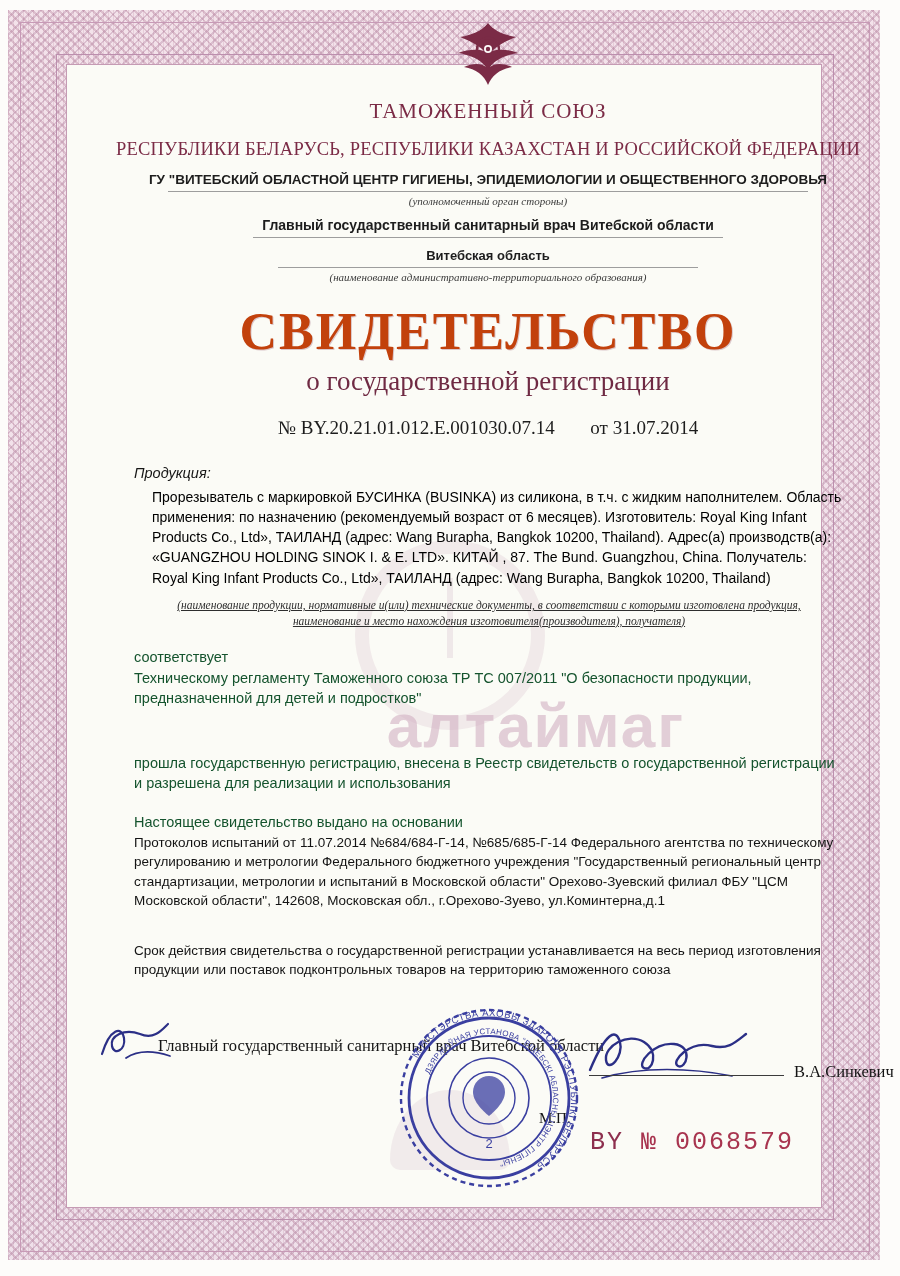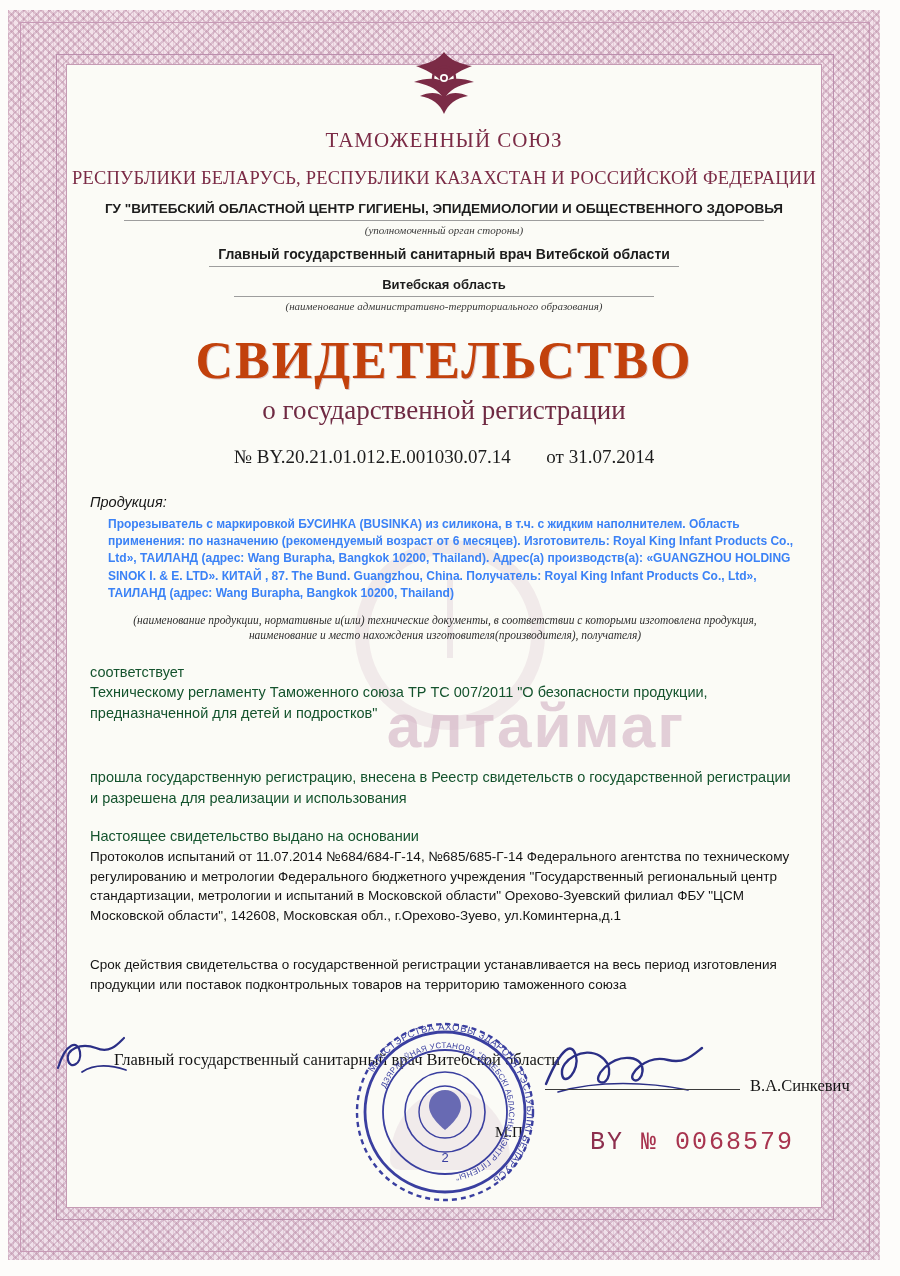--- a/index.html
+++ b/index.html
@@ -89,23 +89,24 @@
     font-weight: bold;
     color: rgba(205,170,190,0.55);
     letter-spacing: 2px;
     user-select: none;
     pointer-events: none;
   }
 
   
   .content {
     position: absolute;
-    left: 66px; top: 40px;
+    left: 66px; top: 11px;
     width: 756px;
     text-align: center;
+    padding-left: 44px;
   }
 
   .emblem {
     width: 92px;
     height: 74px;
     margin: 8px auto 2px;
   }
 
   .tu-title {
     font-family: "Liberation Serif", serif;
@@ -185,36 +186,37 @@
     text-align: left;
     margin-top: 26px;
     padding: 0 22px 0 24px;
   }
   .label-plain {
     font-size: 14.5px;
     color: #161616;
     font-style: italic;
   }
   .product-desc {
-    font-size: 12px;
-    font-weight: bold;
+    font-size: 14px;
+    font-weight: normal;
     line-height: 1.45;
     margin-top: 6px;
     padding-left: 18px;
-    color: #3b82f6;
+    color: #000000;
   }
   .caption-block {
     font-family: "Liberation Serif", serif;
     font-size: 11.5px;
     font-style: italic;
     text-align: center;
     line-height: 1.35;
     margin-top: 10px;
     color: #2e2e2e;
     padding: 0 16px;
+    text-decoration: underline;
   }
   .para {
     font-size: 14.5px;
     line-height: 1.42;
     color: #14532d;
   }
   .mt-18 { margin-top: 18px; }
   .mt-30 { margin-top: 30px; }
   .mt-44 { margin-top: 44px; }
   .small-para {

